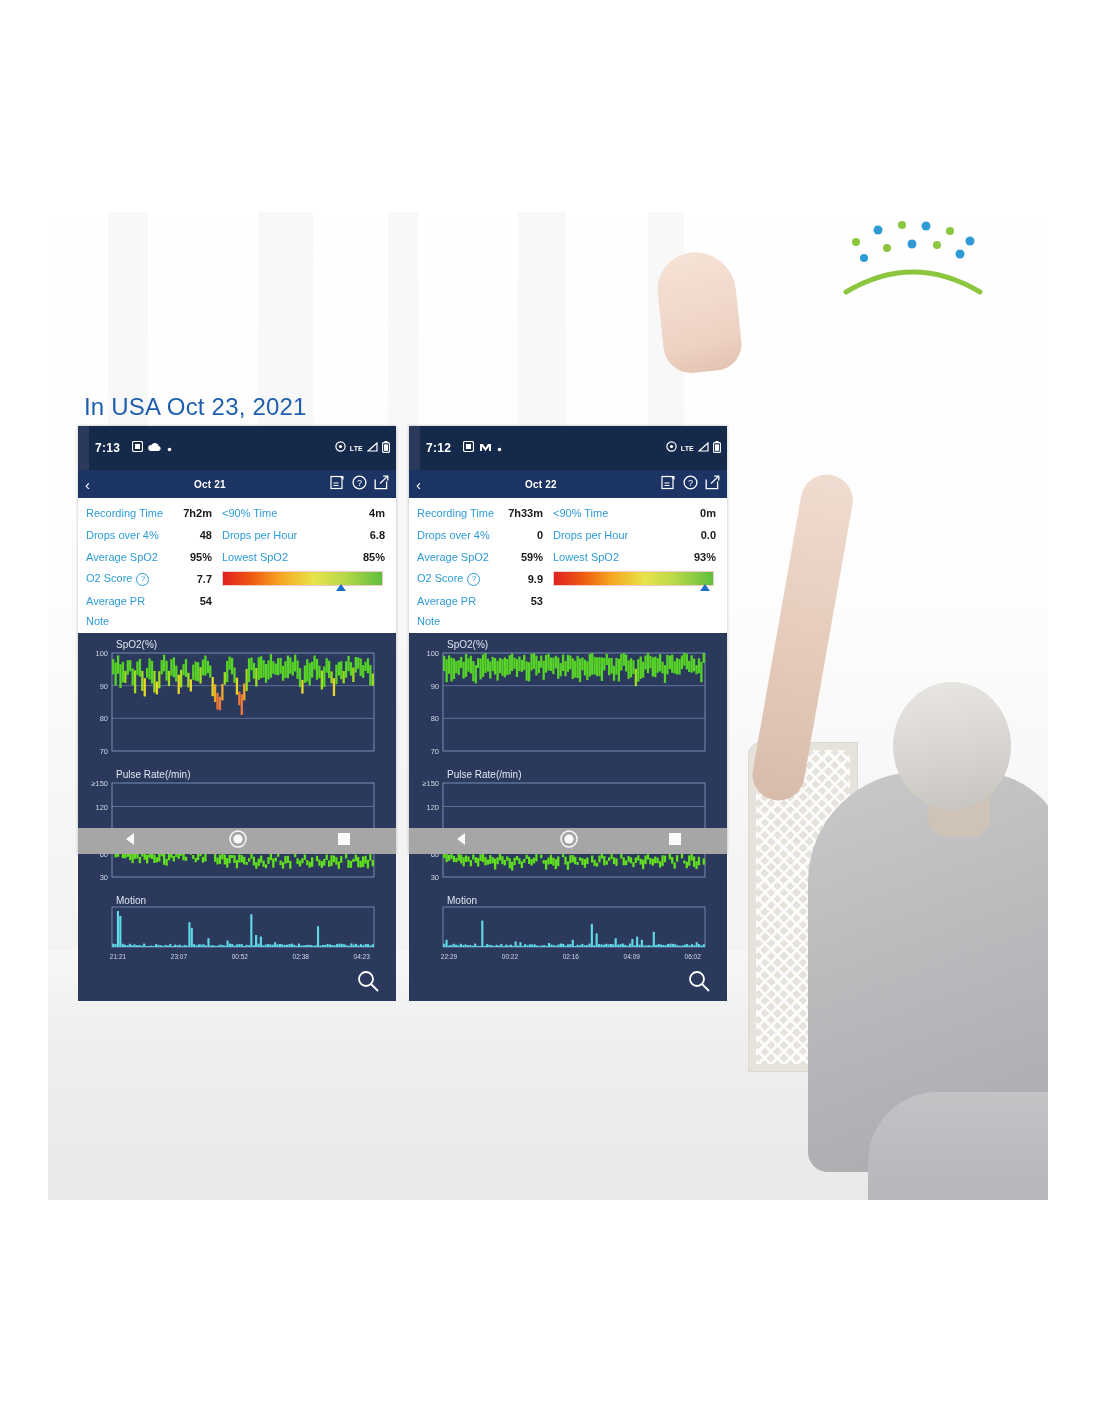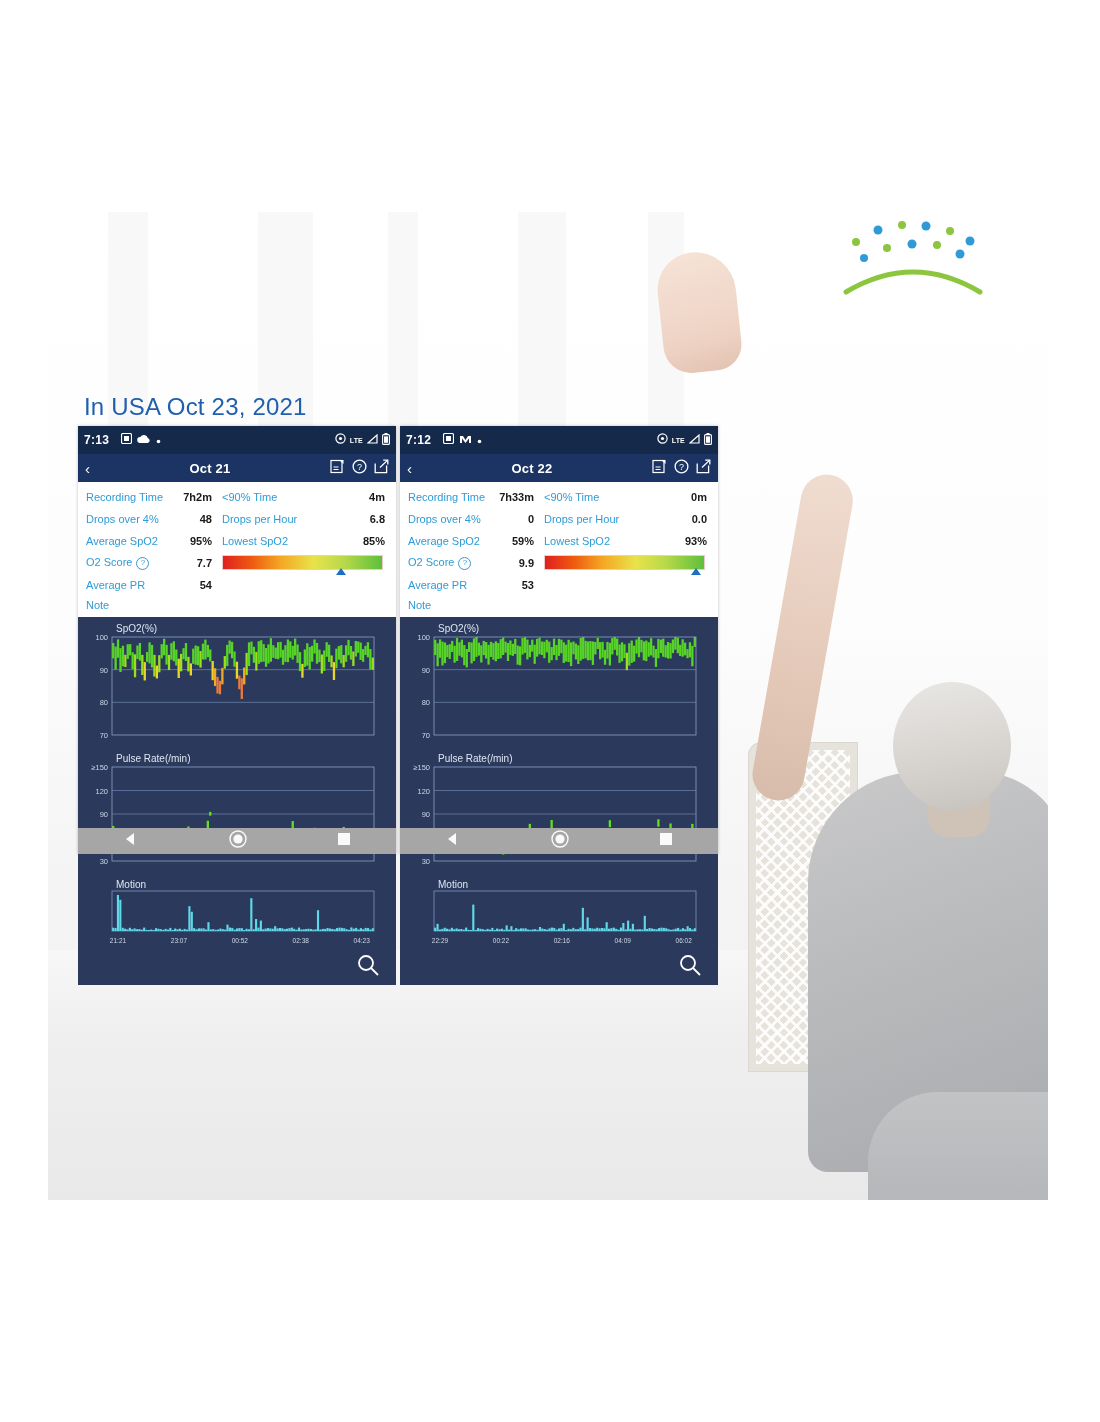--- a/index.html
+++ b/index.html
@@ -98,40 +98,40 @@
   #logo .reg{font-size:16px;vertical-align:super;color:#2e9bd6;font-weight:normal;}
   #logo svg{position:absolute;left:0;top:0;}
 
   
   .phone{
     position:absolute;top:214px;width:318px;height:428px;
     background:#2b3a5c;
     box-shadow:0 0 3px rgba(0,0,0,.25);
   }
   #phone1{left:30px;}
-  #phone2{left:352px;}
+  #phone2{left:361px;}
 
   .statusbar{
     height:20px;background:#15294a;color:#fff;
     display:flex;align-items:center;
-    padding:4px 6px;font-size:12px;
+    padding:12px 6px;font-size:12px;margin-left:11px;
   }
   .statusbar .time{font-weight:bold;margin-right:7px;letter-spacing:.3px;}
   .statusbar .sb-left{display:flex;align-items:center;gap:5px;}
   .statusbar .sb-right{margin-left:auto;display:flex;align-items:center;gap:4px;}
   .sb-ico{display:inline-block;}
   .lte{font-size:7px;font-weight:bold;letter-spacing:.2px;}
 
   .appbar{
     height:28px;background:#1c3463;color:#fff;
     display:flex;align-items:center;padding:0 7px;
   }
   .appbar .back{font-size:15px;line-height:1;cursor:default;}
   .appbar .title{
-    flex:1;text-align:center;font-size:13px;font-weight:bold;letter-spacing:.2px;
+    flex:1;text-align:center;font-size:10px;font-weight:bold;letter-spacing:.2px;
   }
   .appbar .acts{display:flex;align-items:center;gap:7px;}
 
   .statpanel{
     background:#ffffff;padding:4px 11px 3px 8px;
     position:relative;
   }
   .srow{display:flex;align-items:center;height:22px;font-size:11px;}
   .lbl{color:#2e9bd6;}
   .val{color:#1a1a1a;font-weight:bold;}

